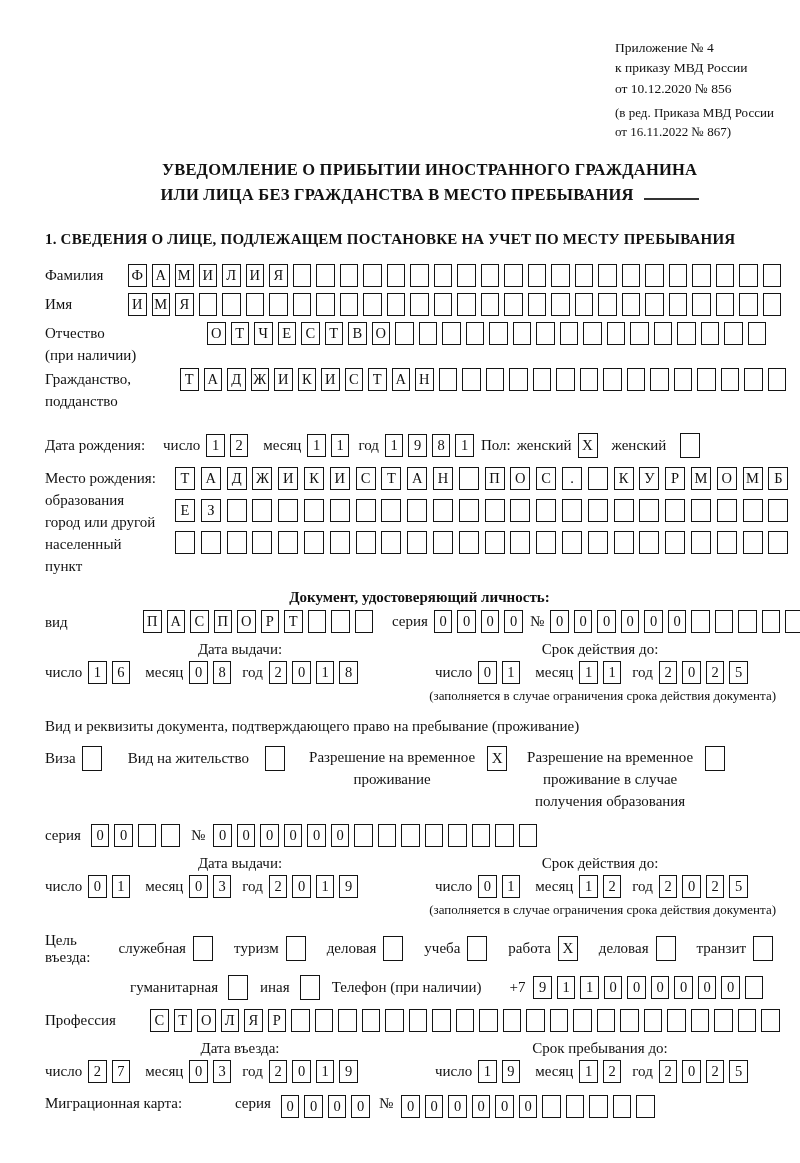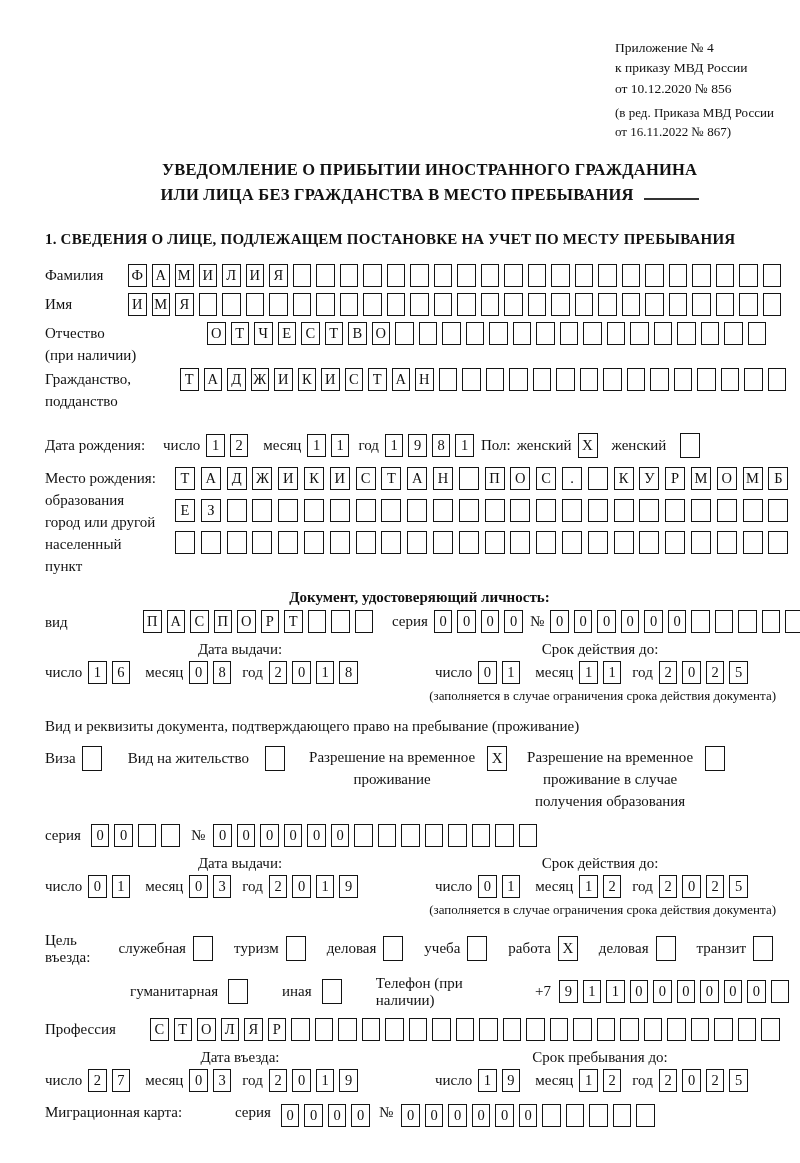--- a/index.html
+++ b/index.html
@@ -61,21 +61,21 @@
   .opt { display:flex; align-items:flex-start; }
   .opt .olbl { line-height:25px; }
   .opt .olines { text-align:center; line-height:22px; }
   .opt .chk { margin-left:12px; }
 
   .purpose-row { display:flex; align-items:center; margin-top:14px; }
   .purpose-row .p-item { display:flex; align-items:center; margin-right:21px; }
   .purpose-row .p-item .chk { margin-left:7px; }
 
   .phone-row { display:flex; align-items:center; margin-top:9px; padding-left:85px; }
-  .phone-row .p-item { display:flex; align-items:center; margin-right:34px; }
+  .phone-row .p-item { display:flex; align-items:center; margin-right:12px; }
   .phone-row .p-item .chk { margin-left:10px; }
   .phone-prefix { margin:0 8px 0 28px; }
 
   .mig-row { display:flex; align-items:flex-start; margin-top:12px; }
   .mig-row .mig-label { width:150px; }
   .mig-row .series-word { margin:0 10px 0 40px; }
   .mig-row .num-word { margin:0 8px 0 4px; }
 
   .series-row { display:flex; align-items:center; margin-top:12px; }
   .series-row .series-word { margin-right:10px; }

